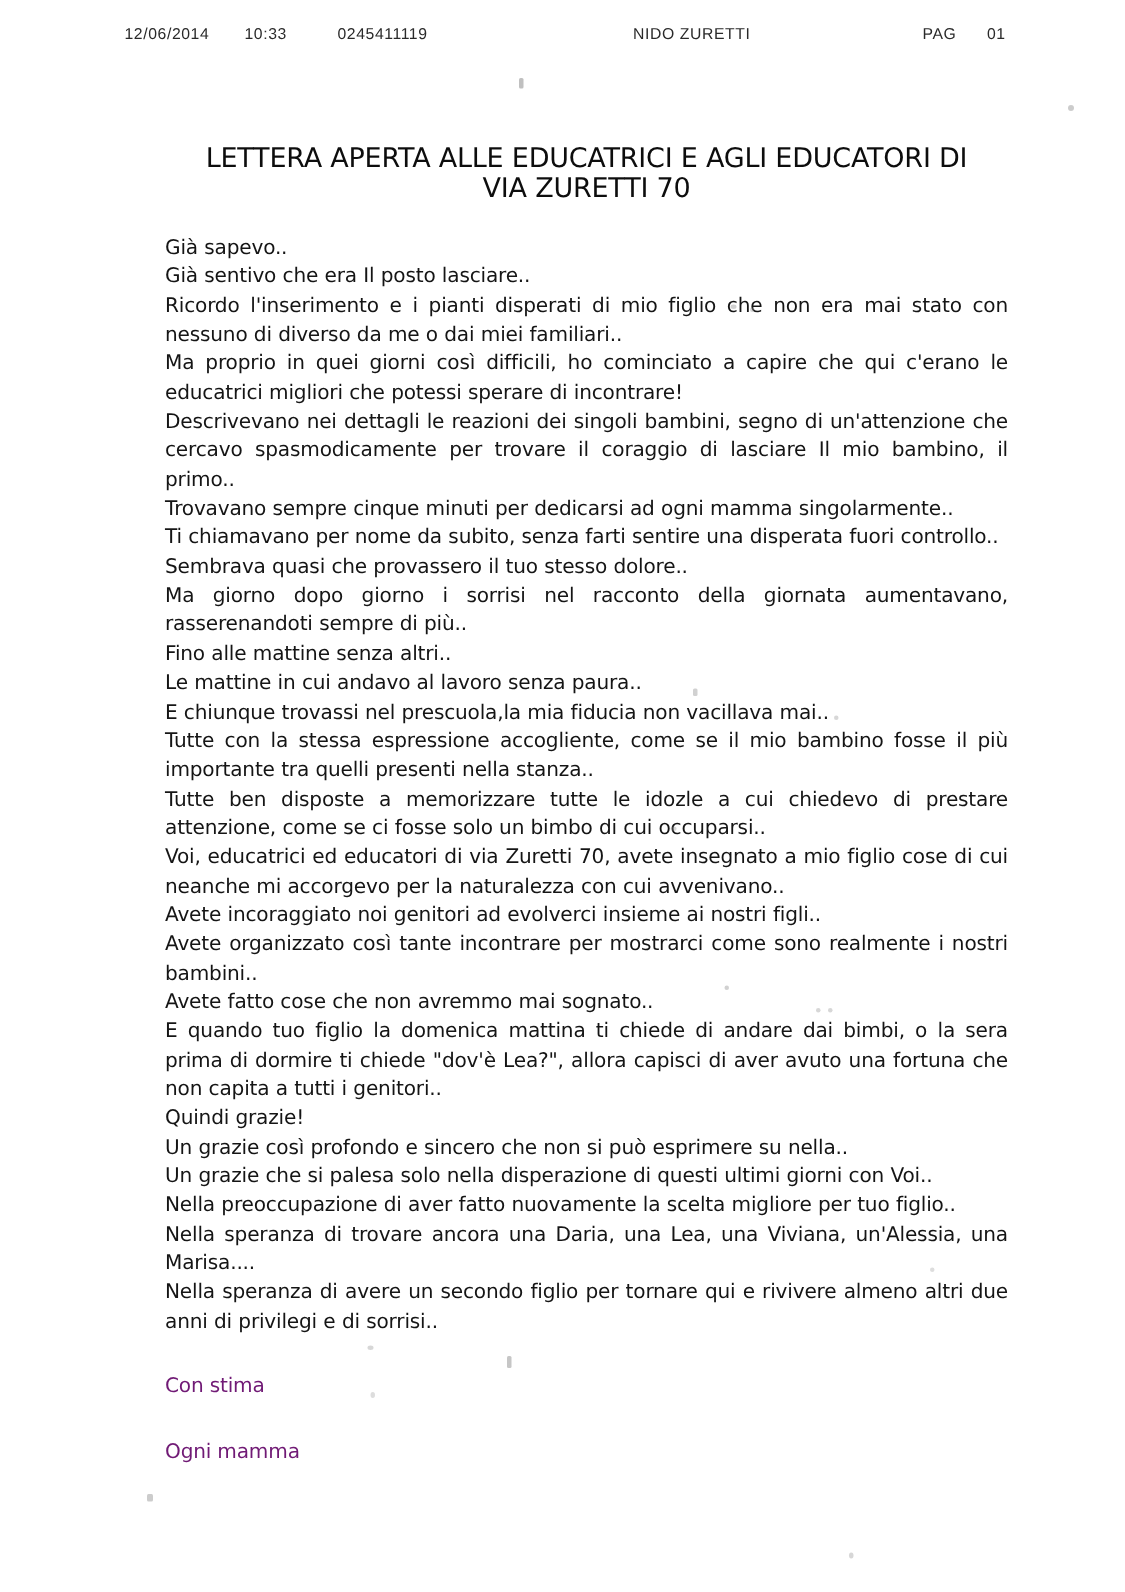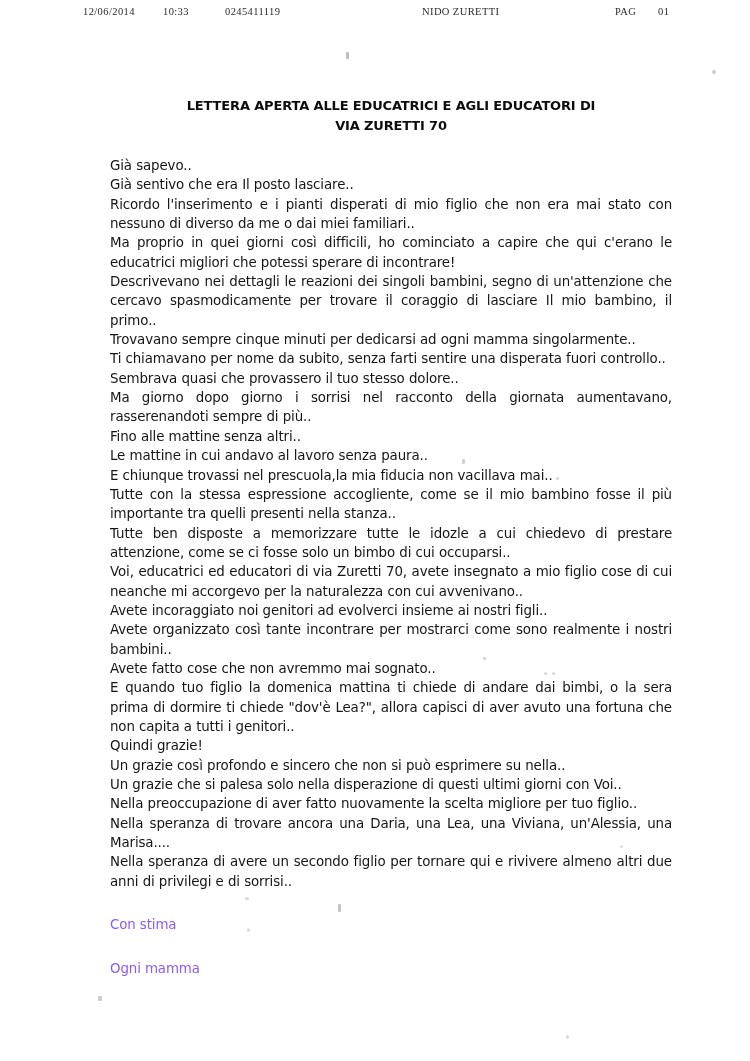--- a/index.html
+++ b/index.html
@@ -12,25 +12,25 @@
     height: 1061px;
     position: relative;
     font-family: "DejaVu Sans", sans-serif;
     color: #141414;
     overflow: hidden;
   }
 
   
   .fax-header {
     position: absolute;
-    top: 6px;
+    top: 17px;
     left: 0;
     width: 750px;
     height: 18px;
-    font-family: Liberation Serif, serif;
+    font-family: Liberation Sans, sans-serif;
     font-size: 10.5px;
     letter-spacing: 0.4px;
     color: #2a2a2a;
     white-space: nowrap;
   }
   .fax-header span { position: absolute; top: 0; }
   .fh-date  { left: 83px; }
   .fh-time  { left: 163px; }
   .fh-num   { left: 225px; }
   .fh-name  { left: 383px; margin-left: 39px; }
@@ -40,22 +40,22 @@
   
   .letter {
     position: absolute;
     top: 96px;
     left: 110px;
     width: 562px;
   }
 
   .letter-title {
     font-family: "DejaVu Sans", sans-serif;
-    font-weight: bold;
-    font-size: 13px;
+    font-weight: normal;
+    font-size: 18px;
     line-height: 19.5px;
     text-align: center;
     letter-spacing: -0.15px;
     margin: 0 0 21px 0;
     padding: 0 6px;
     color: #0d0d0d;
   }
   .letter-title .t-line { display: block; }
 
   .para {
@@ -66,21 +66,21 @@
     letter-spacing: -0.12px;
     word-spacing: 0.1px;
   }
   
   .para.just { text-align: justify; text-align-last: left; }
 
   .closing {
     margin: 0;
     font-size: 13.4px;
     line-height: 19.35px;
-    color: #8b5cf6;
+    color: #701a75;
     letter-spacing: -0.12px;
   }
   .sig-gap { height: 25px; }
   .close-gap { height: 24px; }
 
   
   .speck {
     position: absolute;
     background: #8d8d8d;
     border-radius: 50%;

